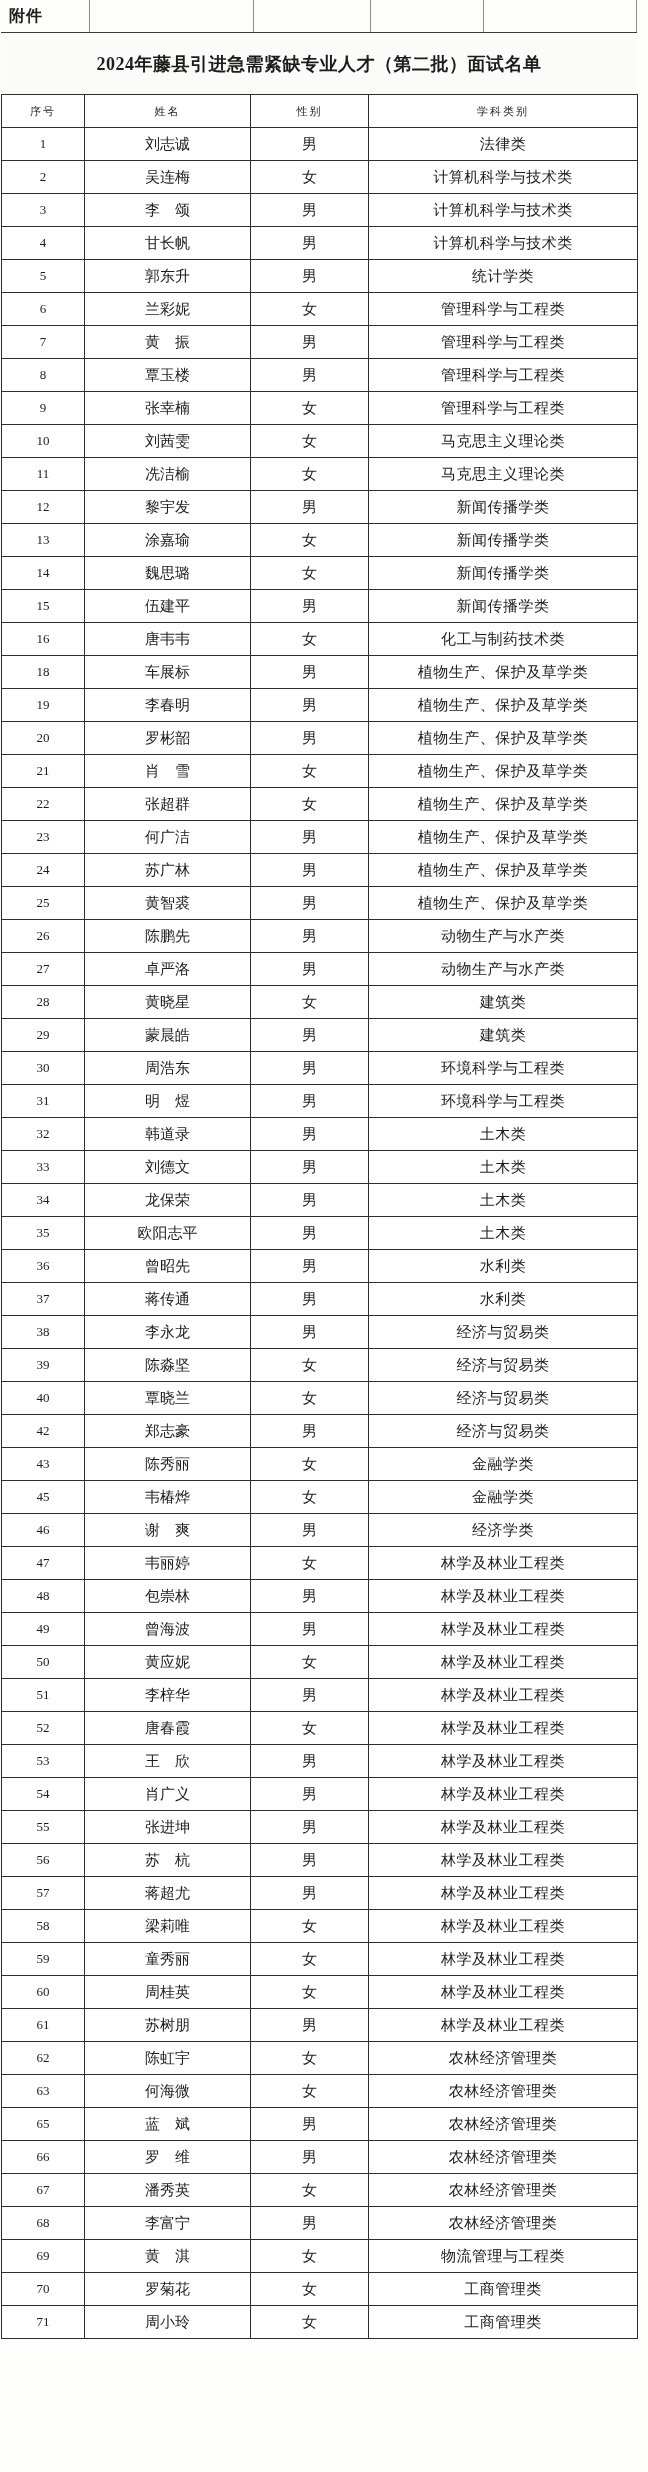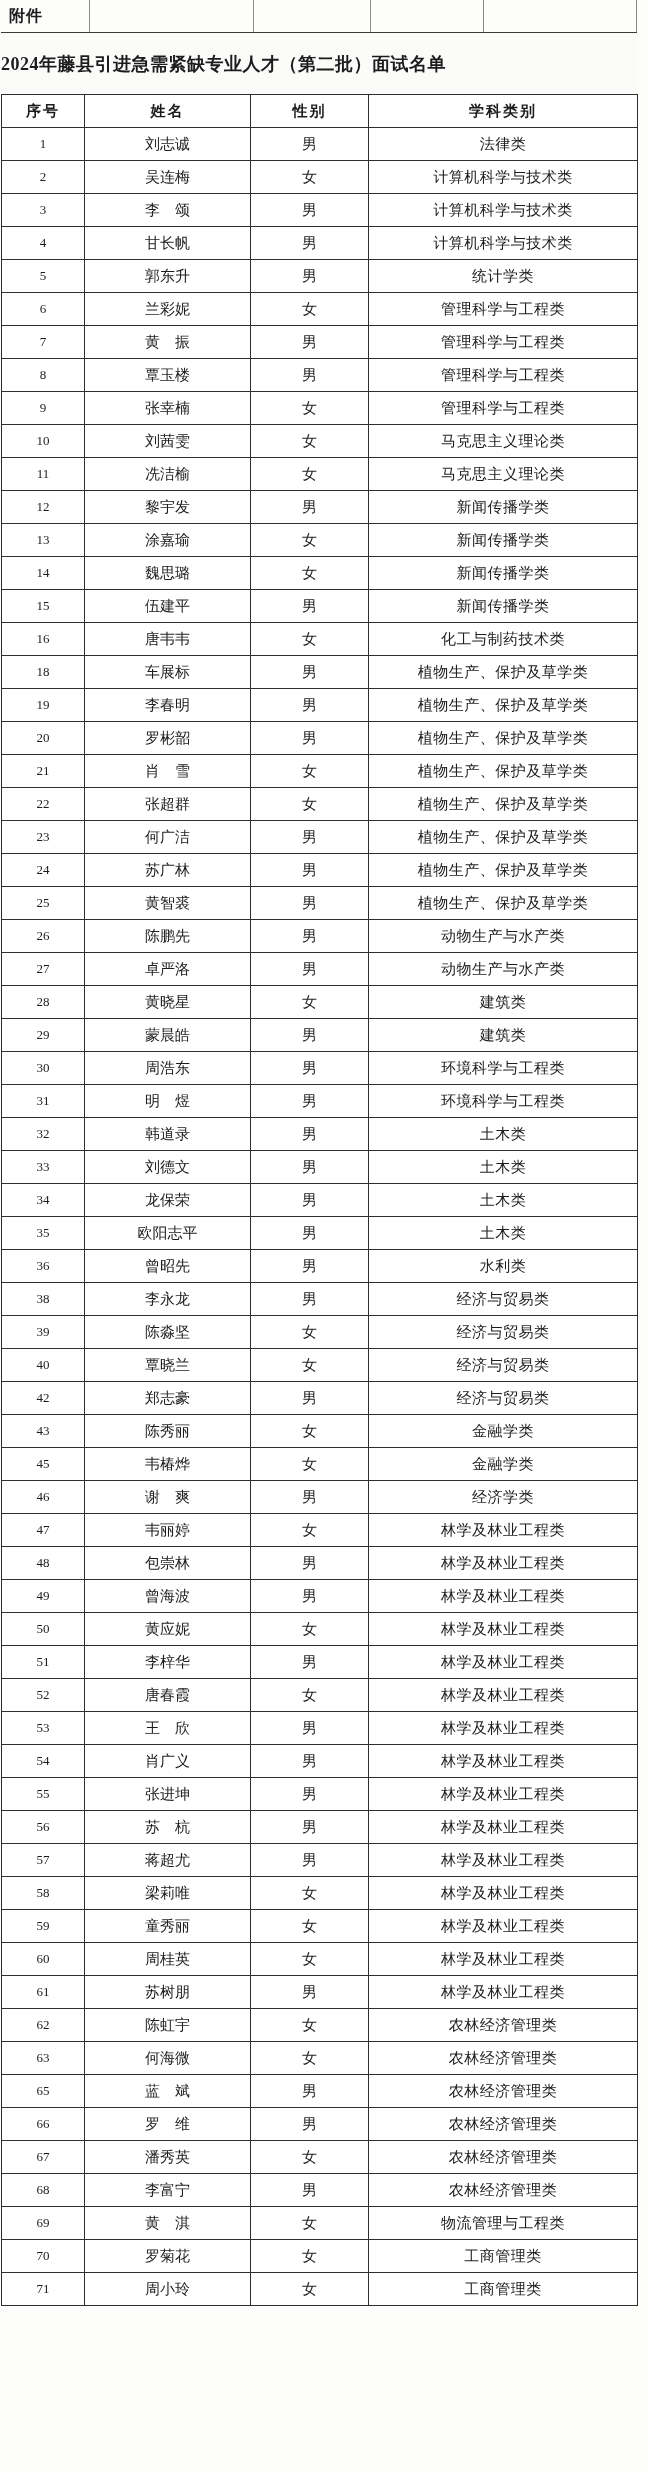--- a/index.html
+++ b/index.html
@@ -38,21 +38,21 @@
     font-size: 16px;
     letter-spacing: 1px;
   }
   
   .title-band {
     height: 61px;
     width: 636px;
     margin-left: 1px;
     display: flex;
     align-items: center;
-    justify-content: flex-start;
+    justify-content: center;
     background: #fbfbfa;
   }
   .doc-title {
     font-weight: bold;
     font-size: 18px;
     letter-spacing: 0.5px;
     white-space: nowrap;
   }
   
   table.roster {
@@ -64,22 +64,22 @@
   }
   table.roster th, table.roster td {
     border: 1px solid #2e2e2e;
     text-align: center;
     vertical-align: middle;
     overflow: hidden;
     height: 33px;
     padding: 0;
   }
   table.roster thead th {
-    font-size: 15px;
-    font-weight: bold;
+    font-size: 11px;
+    font-weight: normal;
     letter-spacing: 2px;
   }
   td.idx-cell { font-size: 13px; }
   td.name-cell { font-size: 15px; }
   td.gender-cell { font-size: 15px; }
   td.category-cell { font-size: 15px; letter-spacing: 0.5px; }
 </style>
 </head>
 <body>
 
@@ -319,20 +319,26 @@
     <td class="gender-cell">男</td>
     <td class="category-cell">土木类</td>
   </tr>
         <tr>
     <td class="idx-cell">36</td>
     <td class="name-cell">曾昭先</td>
     <td class="gender-cell">男</td>
     <td class="category-cell">水利类</td>
   </tr>
         <tr>
+    <td class="idx-cell">37</td>
+    <td class="name-cell">蒋传通</td>
+    <td class="gender-cell">男</td>
+    <td class="category-cell">水利类</td>
+  </tr>
+        <tr>
     <td class="idx-cell">38</td>
     <td class="name-cell">李永龙</td>
     <td class="gender-cell">男</td>
     <td class="category-cell">经济与贸易类</td>
   </tr>
         <tr>
     <td class="idx-cell">39</td>
     <td class="name-cell">陈淼坚</td>
     <td class="gender-cell">女</td>
     <td class="category-cell">经济与贸易类</td>

